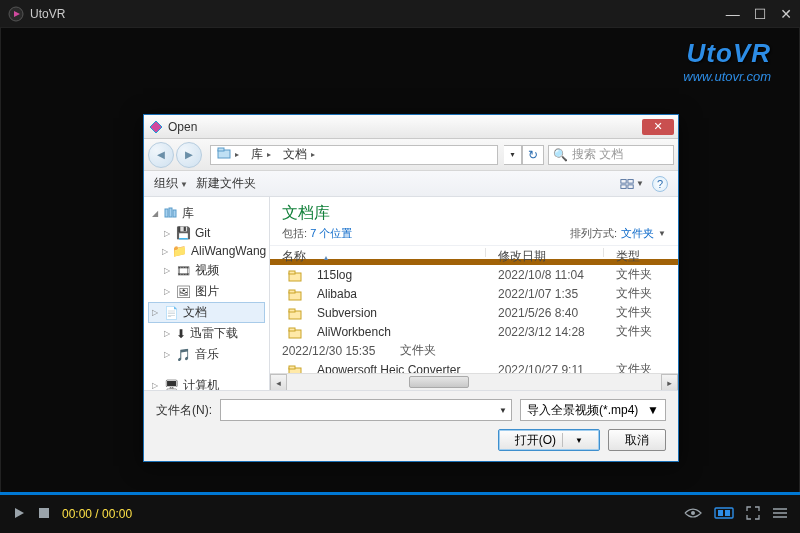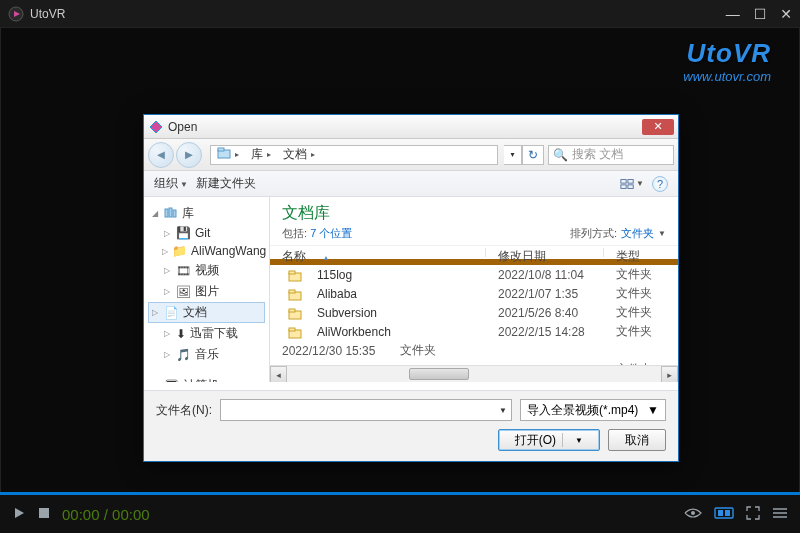--- a/index.html
+++ b/index.html
@@ -14,21 +14,21 @@
 
 .app-body { position: absolute; top: 27px; left: 0; right: 0; bottom: 38px; background: #0a0a0a; border: 1px solid #222; }
 .brand { position: absolute; top: 10px; right: 28px; text-align: right; }
 .brand-name { color: #2d8de6; font-size: 26px; font-weight: bold; font-style: italic; letter-spacing: 1px; text-shadow: 1px 1px 2px #000; }
 .brand-url { color: #2d8de6; font-size: 13px; font-style: italic; }
 
 
 .player-bar { position: absolute; left: 0; right: 0; bottom: 0; height: 38px; background: #111; display: flex; align-items: center; padding: 0 12px; gap: 12px; }
 .progress-line { position: absolute; left: 0; right: 0; bottom: 38px; height: 3px; background: #0078d4; }
 .pb-icon { color: #9aa3aa; font-size: 14px; cursor: pointer; }
-.pb-time { color: #4d7c0f; font-size: 15px; }
+.pb-time { color: #fde047; font-size: 12px; }
 .pb-spacer { flex: 1; }
 
 
 .dialog { position: absolute; left: 142px; top: 86px; width: 536px; height: 348px; background: #fff; border: 1px solid #1a6fb5; box-shadow: 0 4px 20px rgba(0,0,0,0.6); display: flex; flex-direction: column; }
 .dlg-title { height: 24px; background: linear-gradient(#fdfdfd, #e8e8e8); border-bottom: 1px solid #c9c9c9; display: flex; align-items: center; padding: 0 4px; font-size: 12px; }
 .dlg-title-icon { width: 16px; height: 16px; margin-right: 4px; display: inline-flex; align-items: center; justify-content: center; }
 .dlg-title-text { flex: 1; color: #333; }
 .dlg-close { width: 32px; height: 16px; background: #c94f4f; color: #fff; display: flex; align-items: center; justify-content: center; font-size: 11px; border-radius: 2px; cursor: pointer; }
 
 .dlg-nav { height: 32px; background: linear-gradient(#f8f8f8, #eaeaea); border-bottom: 1px solid #d6d6d6; display: flex; align-items: center; padding: 0 4px; gap: 0; }
@@ -74,21 +74,21 @@
 
 .list-rows { flex: 1; overflow: hidden; }
 .list-row { display: flex; align-items: center; font-size: 12px; color: #333; height: 19px; }
 .list-row .col-name { display: flex; align-items: flex-end; gap: 15px; padding-left: 18px; }
 .list-row .col-date, .list-row .col-type { padding-left: 12px; color: #555; }
 .hscroll { height: 17px; background: #f1f1f1; border-top: 1px solid #dedede; position: relative; }
 .hscroll .thumb { position: absolute; left: 34%; top: 2px; height: 12px; width: 60px; background: linear-gradient(#e6e6e6,#c8c8c8); border: 1px solid #a9a9a9; border-radius: 2px; }
 .hscroll .ab { position: absolute; top: 0; width: 17px; height: 17px; background: linear-gradient(#f4f4f4,#dedede); border: 1px solid #c0c0c0; display:flex;align-items:center;justify-content:center;font-size:9px;color:#555;}
 .hscroll .ab.l{left:0}.hscroll .ab.r{right:0}
 
-.dlg-bottom { border-top: 1px solid #dcdfe4; background: #f2f2f2; padding: 8px 12px 10px; margin-top: 8px; }
+.dlg-bottom { border-top: 1px solid #dcdfe4; background: #f2f2f2; padding: 8px 12px 10px; }
 .fn-row { display: flex; align-items: center; gap: 8px; margin-bottom: 8px; }
 .fn-label { font-size: 12px; color: #333; }
 .fn-input { flex: 1; height: 22px; border: 1px solid #adadad; background: #fff; display: flex; align-items: center; padding: 0 4px; justify-content: flex-end; }
 .fn-input .tri { font-size: 8px; color: #333; }
 .fn-filter { width: 146px; height: 22px; border: 1px solid #adadad; background: #fff; display: flex; align-items: center; justify-content: space-between; padding: 0 6px; font-size: 12px; }
 .btn-row { display: flex; justify-content: flex-end; gap: 8px; }
 .btn { height: 22px; padding: 0 16px; border: 1px solid #8a8a8a; background: linear-gradient(#fdfdfd,#e6e6e6); border-radius: 2px; font-size: 12px; cursor: pointer; display: flex; align-items: center; }
 .btn.primary { border-color: #3e8fce; box-shadow: 0 0 0 1px #9fcdef inset; }
 .btn .tri { font-size: 8px; margin-left: 6px; }
 </style>
@@ -288,21 +288,21 @@
             <div class="list-row">
               <div class="col-name">
                 <span class="folder-icon">
                   <svg width="14" height="12" viewBox="0 0 14 12">
                     <rect x="1" y="3" width="12" height="8" fill="#ffe9a8" stroke="#caa328"></rect>
                     <rect x="1" y="1" width="6" height="3" fill="#ffe9a8" stroke="#caa328"></rect>
                   </svg>
                 </span>
                 <span>AliWorkbench</span>
               </div>
-              <div class="col-date">2022/2/15 14:28</div>
+              <div class="col-date">2022/3/12 14:28</div>
               <div class="col-type">文件夹</div>
             </div>
             <div class="list-row">
               <div class="col-date">2022/12/30 15:35</div>
               <div class="col-type">文件夹</div>
             </div>
             <div class="list-row">
               <div class="col-name">
                 <span class="folder-icon">
                   <svg width="14" height="12" viewBox="0 0 14 12">

